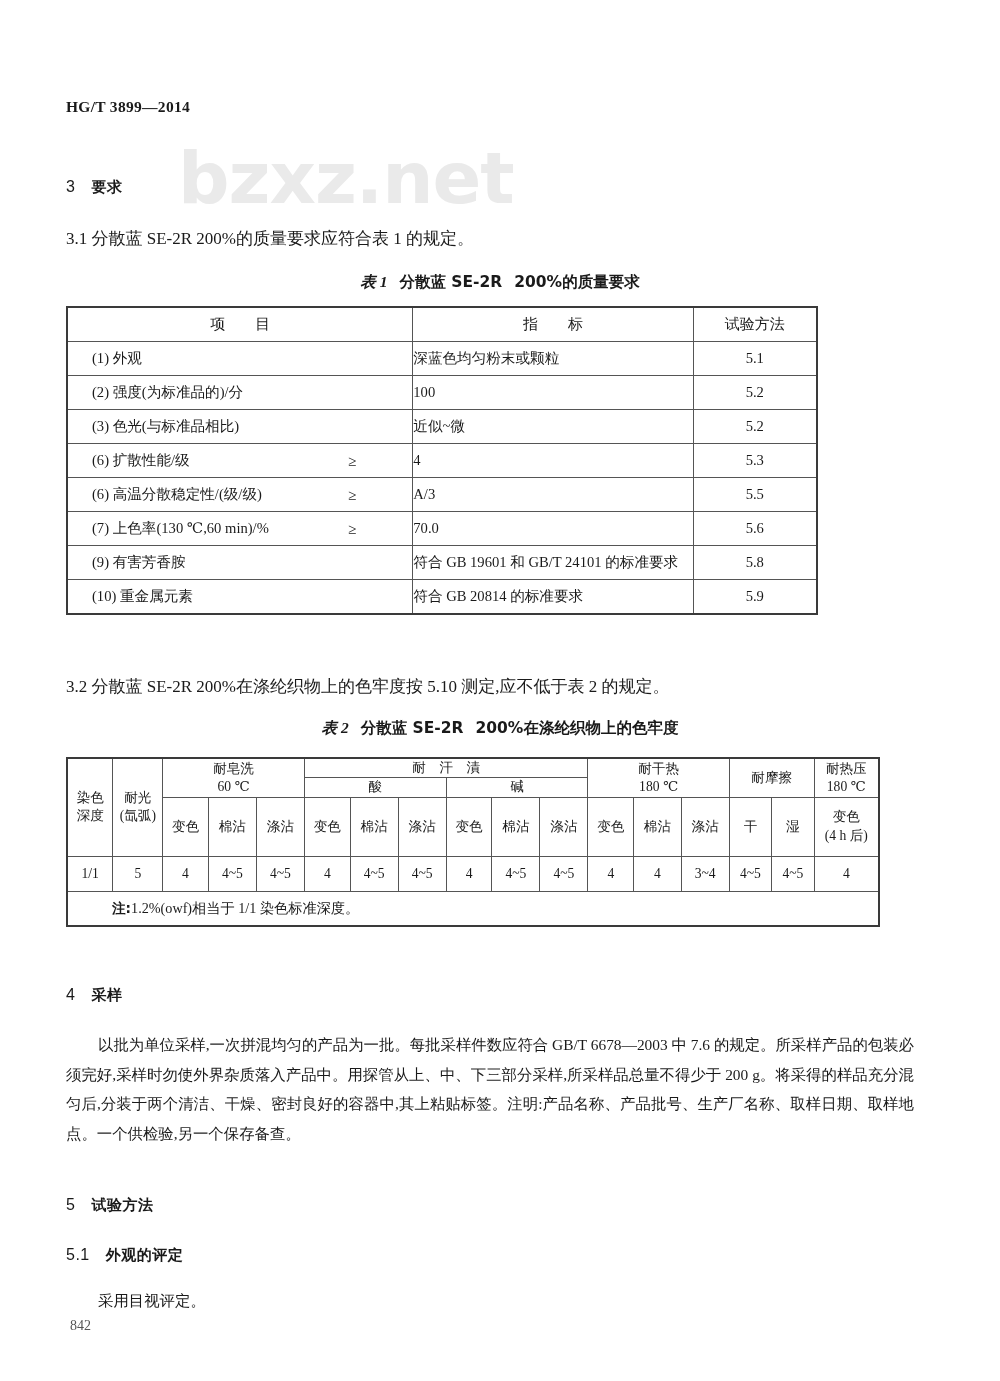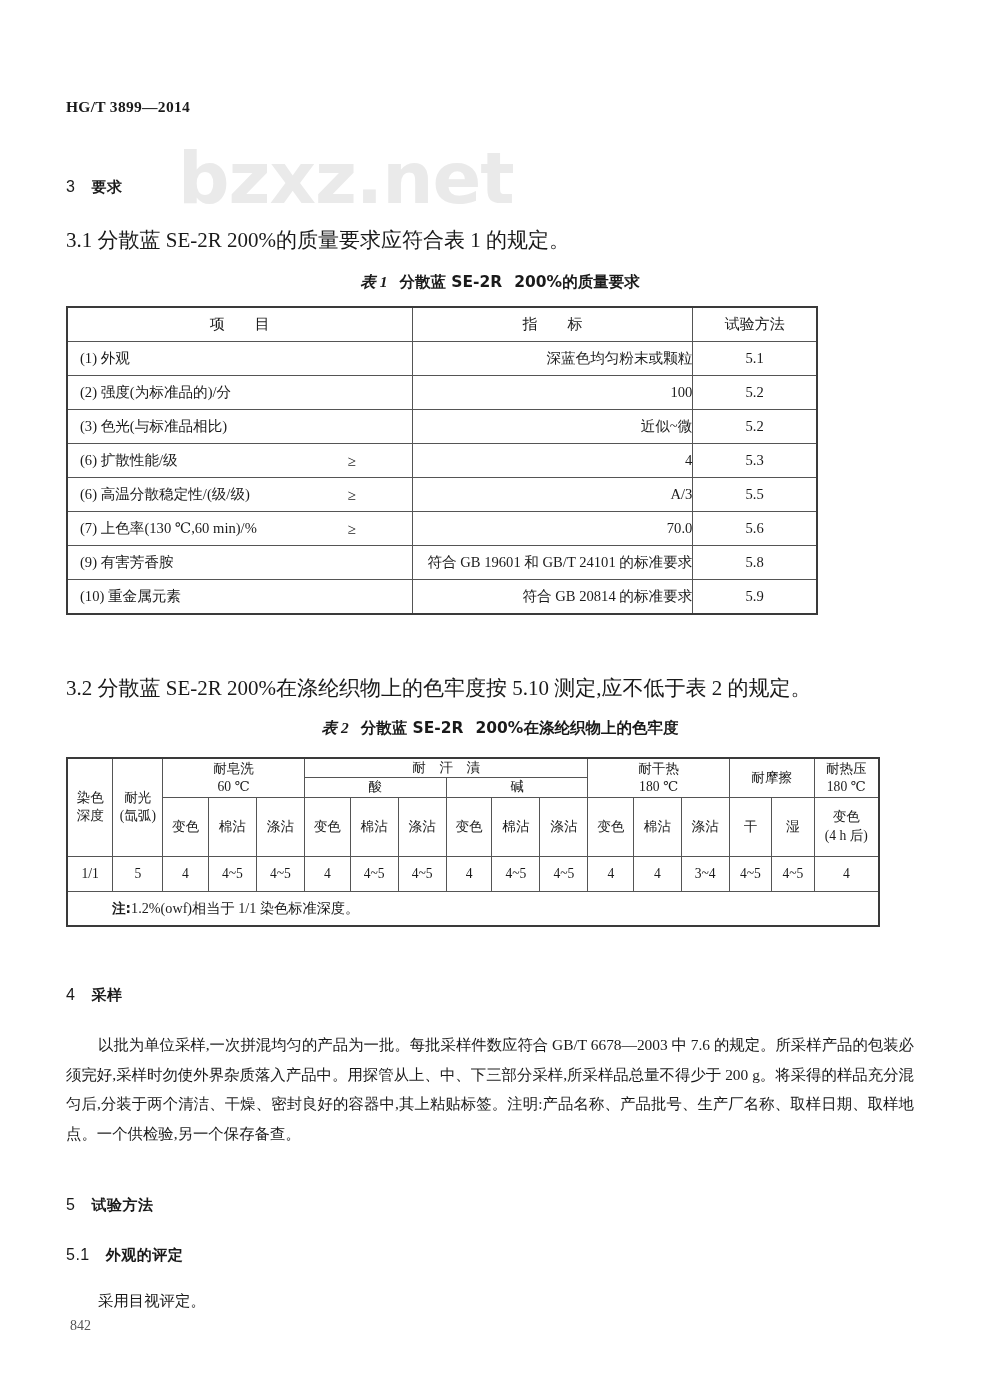--- a/index.html
+++ b/index.html
@@ -61,21 +61,21 @@
     font-size: 16px;
     font-weight: 700;
     letter-spacing: 0.5px;
   }
   .h1 .num { font-weight: 400; font-family: "Liberation Sans", sans-serif; font-weight:400; }
   .h1 .txt { margin-left: 16px; font-family: "DejaVu Sans", sans-serif; font-weight: 700; font-size: 15px; }
 
   .para {
     position: absolute;
     left: 66px;
-    font-size: 21px;
+    font-size: 17px;
     line-height: 1.0;
     white-space: nowrap;
   }
 
   .body-para {
     position: absolute;
     left: 66px;
     width: 848px;
     font-size: 15.4px;
     line-height: 29.5px;
@@ -118,33 +118,33 @@
   
   #table1 {
     left: 66px;
     top: 306px;
     width: 752px;
   }
   #table1 td { height: 33px; }
   #table1 .th { text-align: center; font-size: 15px; }
   #table1 .item {
     text-align: left;
-    padding-left: 12px;
+    padding-left: 24px;
     padding-right: 10px;
     font-size: 14.6px;
     position: relative;
   }
   #table1 .item .ge {
     position: absolute;
     right: 56px;
     top: 50%;
     transform: translateY(-50%);
     font-size: 15px;
   }
-  #table1 .val { text-align: right; font-size: 14.6px; }
+  #table1 .val { text-align: left; font-size: 14.6px; }
   #table1 .meth { text-align: center; font-size: 14.6px; }
 
   
   #table2 {
     left: 66px;
     top: 757px;
     width: 814px;
   }
   #table2 td {
     text-align: center;

